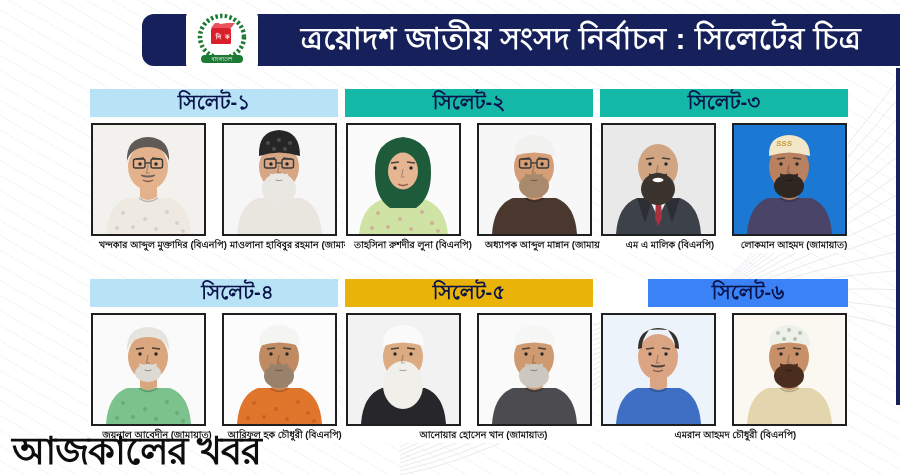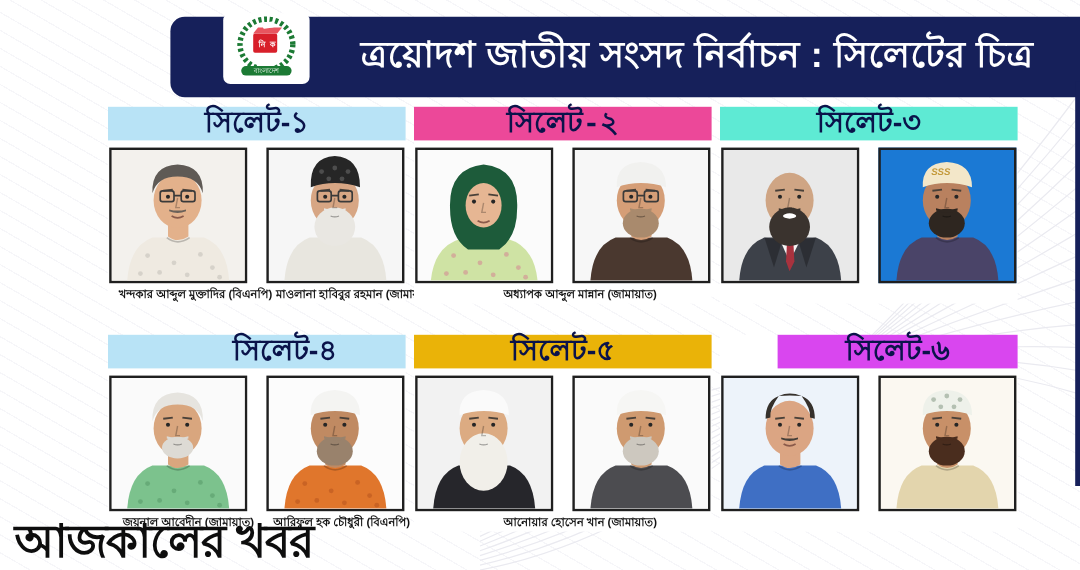--- a/index.html
+++ b/index.html
@@ -2,33 +2,33 @@
 <html><head>
 <meta charset="utf-8">
 <style>
   html,body{margin:0;padding:0;}
   body{font-family:"Liberation Sans","DejaVu Sans",sans-serif;}
   .page{position:relative;width:900px;height:475px;background:#ffffff;overflow:hidden;}
   .page::before{content:"";position:absolute;inset:0;z-index:0;
     background:repeating-linear-gradient(30deg,#ffffff 0 12px,#f0f0f5 12px 13px);opacity:.6;}
   .fan{position:absolute;inset:0;z-index:0;pointer-events:none;}
   
-  .topbar{position:absolute;left:142px;right:0;top:14px;height:67px;z-index:2;
+  .topbar{position:absolute;left:142px;right:0;top:14px;height:52px;z-index:2;
     border-radius:12px 0 0 12px;display:flex;align-items:center;}
   .logo-box{position:absolute;left:44px;top:-3px;width:72px;height:59px;background:#ffffff;
     border-radius:6px;display:flex;align-items:center;justify-content:center;}
   .title{position:absolute;left:128px;right:8px;text-align:center;color:#ffffff;
     font-size:30px;font-weight:bold;letter-spacing:.5px;white-space:nowrap;}
   .right-strip{position:absolute;right:0;top:68px;width:4px;height:337px;z-index:2;}
   
   .grid{position:absolute;left:90px;top:89px;z-index:1;display:grid;
     grid-template-columns:repeat(3,248px);column-gap:7px;row-gap:26px;}
   .card{width:248px;background:#ffffff;}
   .card-header{height:28px;display:flex;align-items:center;justify-content:center;
-    font-size:24px;font-weight:bold;color:#0a134a;}
+    font-size:20px;font-weight:bold;color:#0a134a;}
   .pair{display:flex;justify-content:center;gap:16px;margin-top:6px;}
   .photo{width:111px;height:109px;border:2px solid #1f1f1f;background:#f5f5f5;overflow:hidden;font-style:italic;}
   .photo svg{display:block;}
   .captions{display:flex;justify-content:center;gap:16px;margin-top:2px;margin-left:16px;}
   .caption{width:115px;text-align:center;font-size:9.5px;font-weight:600;color:#121212;
     white-space:nowrap;overflow:visible;}
   
   .brand{position:absolute;left:12px;top:421px;z-index:3;font-size:38px;font-weight:800;
     color:#0d0d0d;letter-spacing:-1px;}
 </style>
@@ -133,21 +133,21 @@
             </svg>
           </div>
         </div>
     <div class="captions">
           <div class="caption">খন্দকার আব্দুল মুক্তাদির (বিএনপি)</div>
           <div class="caption">মাওলানা হাবিবুর রহমান (জামায়াত)</div>
         </div>
   </section>
 
   <section class="card">
-    <div class="card-header" style="background: #ec4899; font-family: Liberation Mono, monospace;">সিলেট-২</div>
+    <div class="card-header" style="background: #14b8a6;">সিলেট-২</div>
     <div class="pair">
           <div class="photo" style="background: rgb(251, 251, 251);">
             <svg viewBox="0 0 111 109" width="111" height="109" xmlns="http://www.w3.org/2000/svg">
               <rect width="111" height="109" fill="#fbfbfb"></rect>
               <path d="M11 109 Q14 80 36 74 L75 74 Q97 80 100 109 Z" fill="#cfe3a4"></path>
               <circle cx="30" cy="88" r="2" fill="rgba(214,98,140,0.40)"></circle>
               <circle cx="52" cy="94" r="2" fill="rgba(214,98,140,0.40)"></circle>
               <circle cx="74" cy="87" r="2" fill="rgba(214,98,140,0.40)"></circle>
               <circle cx="40" cy="102" r="2" fill="rgba(214,98,140,0.40)"></circle>
               <circle cx="63" cy="104" r="2" fill="rgba(214,98,140,0.40)"></circle>
@@ -182,26 +182,27 @@
           <rect x="40.5" y="34" width="11.5" height="9" rx="2"></rect>
           <rect x="58" y="34" width="11.5" height="9" rx="2"></rect>
           <line x1="52" y1="38" x2="58" y2="38"></line>
               </g>
               <path d="M46 50.5 Q55 54.5 64 50.5 L64 48.5 Q55 51.5 46 48.5 Z" fill="#a98a6d"></path>
               <path d="M51.5 55 Q55 56.5 58.5 55" stroke="rgba(0,0,0,.35)" stroke-width="1" fill="none"></path>
             </svg>
           </div>
         </div>
     <div class="captions">
+          <div class="caption">তাহসিনা রুশদীর লুনা (বিএনপি)</div>
           <div class="caption">অধ্যাপক আব্দুল মান্নান (জামায়াত)</div>
         </div>
   </section>
 
   <section class="card">
-    <div class="card-header" style="background: #5eead4;">সিলেট-৩</div>
+    <div class="card-header" style="background: #14b8a6;">সিলেট-৩</div>
     <div class="pair">
           <div class="photo" style="background: rgb(233, 233, 233);">
             <svg viewBox="0 0 111 109" width="111" height="109" xmlns="http://www.w3.org/2000/svg">
               <rect width="111" height="109" fill="#e9e9e9"></rect>
               <path d="M13 109 Q15 80 34 73 L77 73 Q96 80 98 109 Z" fill="#3d4149"></path>
               <path d="M46 73 L55 93 L65 73 Z" fill="#f5f5f5"></path>
               <path d="M53 74 L58 74 L59 93 L55 101 L52 93 Z" fill="#a8323e"></path>
               <path d="M34 73 L49 75 L42 98 Z" fill="rgba(0,0,0,.28)"></path>
               <path d="M77 73 L62 75 L69 98 Z" fill="rgba(0,0,0,.28)"></path>
               <path d="M47 57 L64 57 L64 72 Q55 78 47 72 Z" fill="#cfa584"></path>
@@ -230,20 +231,22 @@
               <path d="M59 33 L67 34" stroke="#4a4139" stroke-width="1.6" fill="none"></path>
               <circle cx="47" cy="39" r="1.7" fill="#262626"></circle>
               <circle cx="63" cy="39" r="1.7" fill="#262626"></circle>
               <path d="M55 40 L53.5 48 L57 48" fill="none" stroke="rgba(0,0,0,.25)" stroke-width="1.2"></path>
               <path d="M46 50.5 Q55 54.5 64 50.5 L64 48.5 Q55 51.5 46 48.5 Z" fill="#2e2620"></path>
               <path d="M51.5 55 Q55 56.5 58.5 55" stroke="rgba(0,0,0,.35)" stroke-width="1" fill="none"></path>
             </svg>
           </div>
         </div>
     <div class="captions">
+          <div class="caption">এম এ মালিক (বিএনপি)</div>
+          <div class="caption">লোকমান আহমদ (জামায়াত)</div>
         </div>
   </section>
 
   <section class="card">
     <div class="card-header" style="background: rgb(184, 227, 246); padding-left: 47px;">সিলেট-৪</div>
     <div class="pair">
           <div class="photo" style="background: rgb(250, 250, 250);">
             <svg viewBox="0 0 111 109" width="111" height="109" xmlns="http://www.w3.org/2000/svg">
               <rect width="111" height="109" fill="#fafafa"></rect>
               <path d="M13 109 Q15 80 34 73 L77 73 Q96 80 98 109 Z" fill="#7cc28d"></path>
@@ -341,21 +344,21 @@
               <path d="M51.5 55 Q55 56.5 58.5 55" stroke="rgba(0,0,0,.35)" stroke-width="1" fill="none"></path>
             </svg>
           </div>
         </div>
     <div class="captions">
           <div class="caption">আনোয়ার হোসেন খান (জামায়াত)</div>
         </div>
   </section>
 
   <section class="card">
-    <div class="card-header" style="background: #d946ef; margin-left: 48px;">সিলেট-৬</div>
+    <div class="card-header" style="background: #3b82f6; margin-left: 48px;">সিলেট-৬</div>
     <div class="pair">
           <div class="photo" style="background: rgb(237, 243, 250);">
             <svg viewBox="0 0 111 109" width="111" height="109" xmlns="http://www.w3.org/2000/svg">
               <rect width="111" height="109" fill="#edf3fa"></rect>
               <path d="M13 109 Q15 80 34 73 L77 73 Q96 80 98 109 Z" fill="#3f6fc4"></path>
               <path d="M46 73 Q55 80 65 73" fill="none" stroke="rgba(0,0,0,.22)" stroke-width="1.4"></path>
               <path d="M47 57 L64 57 L64 72 Q55 78 47 72 Z" fill="#dba583"></path>
               <ellipse cx="55" cy="42" rx="20" ry="23" fill="#dba583"></ellipse>
               <path d="M35 34 Q35 19 46 15 Q38 26 39 33 Z" fill="#35302b"></path>
             <path d="M76 34 Q76 19 65 15 Q73 26 72 33 Z" fill="#35302b"></path>
@@ -387,18 +390,19 @@
               <path d="M59 33 L67 34" stroke="#4a4139" stroke-width="1.6" fill="none"></path>
               <circle cx="47" cy="39" r="1.7" fill="#262626"></circle>
               <circle cx="63" cy="39" r="1.7" fill="#262626"></circle>
               <path d="M55 40 L53.5 48 L57 48" fill="none" stroke="rgba(0,0,0,.25)" stroke-width="1.2"></path>
               <path d="M46 50.5 Q55 54.5 64 50.5 L64 48.5 Q55 51.5 46 48.5 Z" fill="#4a2d1e"></path>
               <path d="M51.5 55 Q55 56.5 58.5 55" stroke="rgba(0,0,0,.35)" stroke-width="1" fill="none"></path>
             </svg>
           </div>
         </div>
     <div class="captions">
+          <div class="caption">এমরান আহমদ চৌধুরী (বিএনপি)</div>
         </div>
   </section>
 </main>
 
   <div class="brand">আজকালের খবর</div>
 </div>
 
 </body></html>

